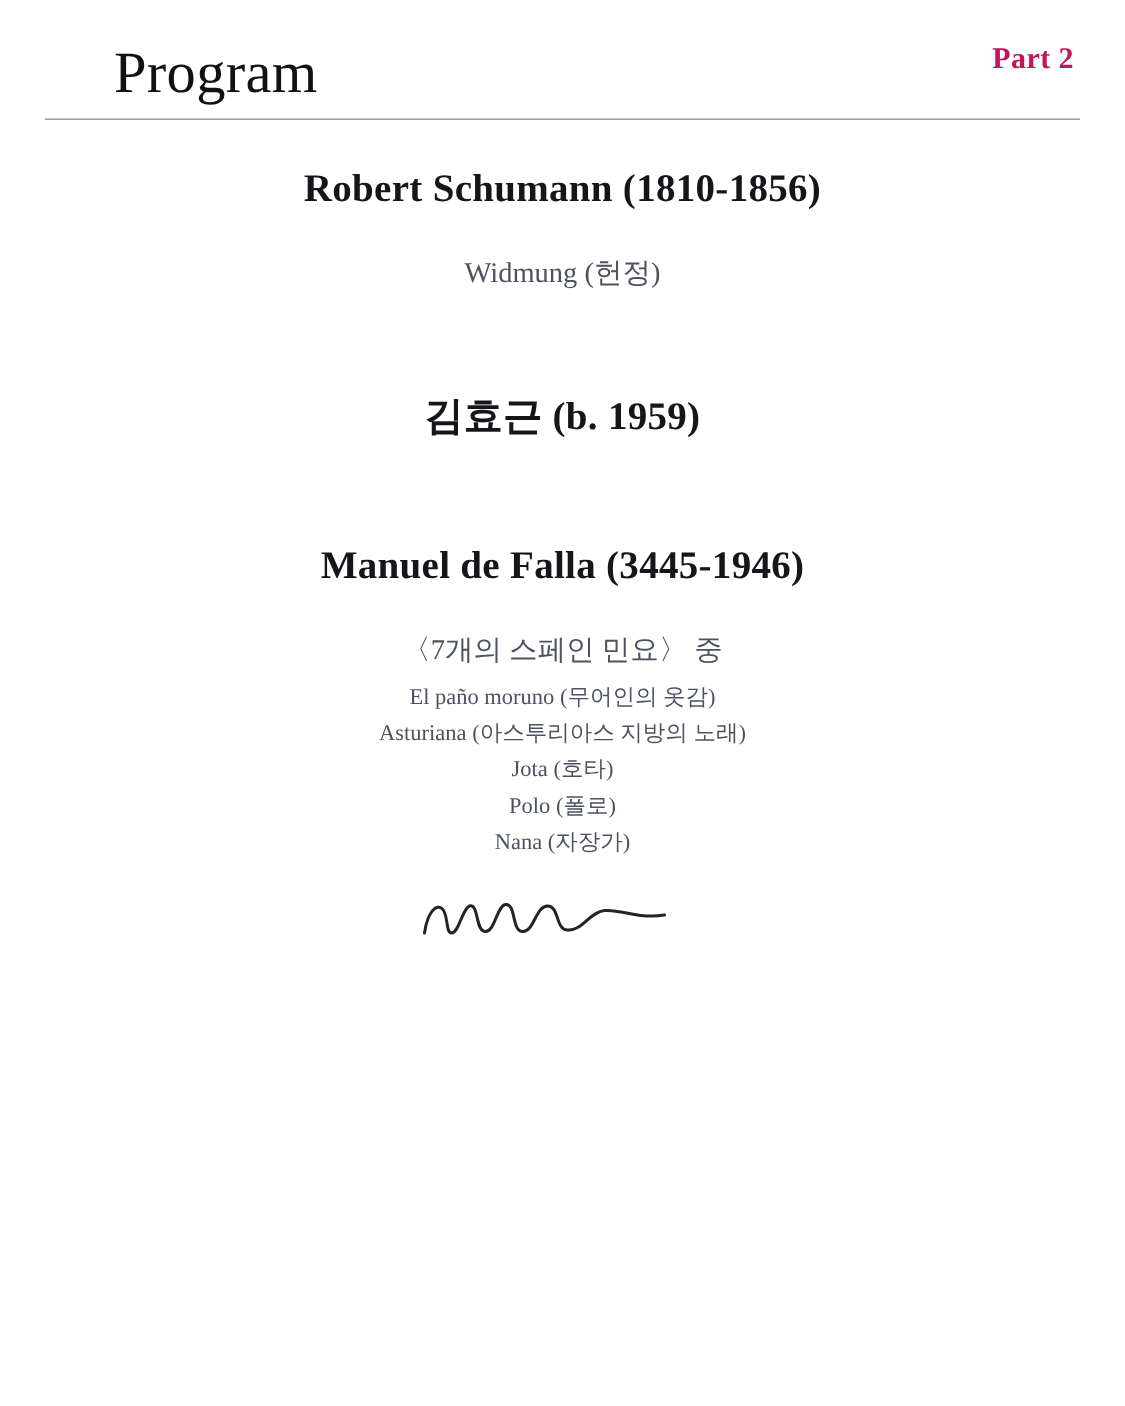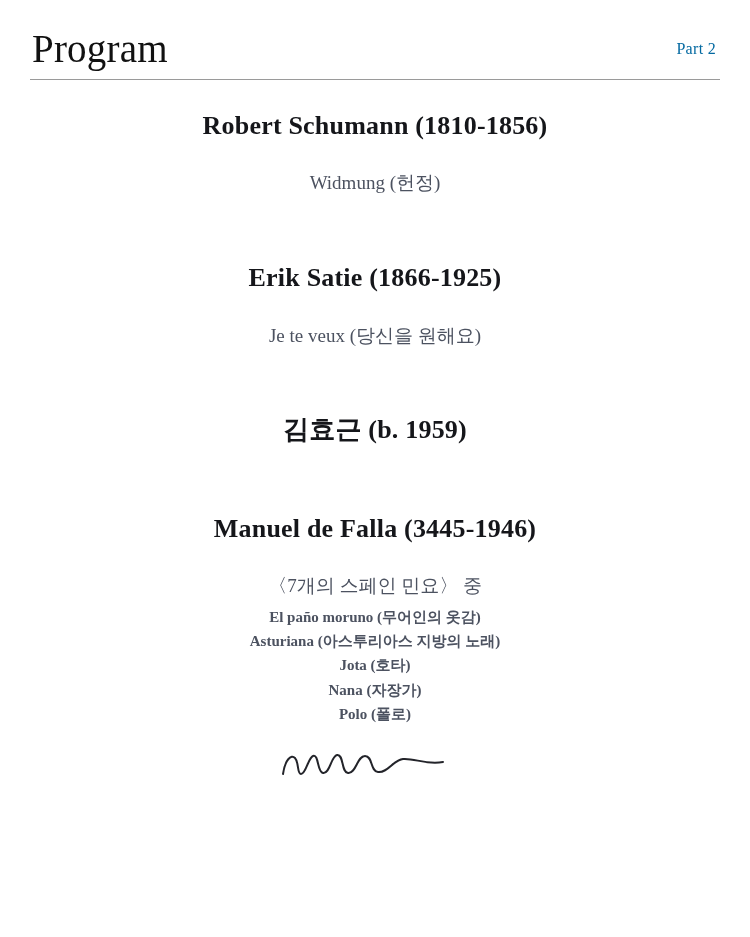--- a/index.html
+++ b/index.html
@@ -16,37 +16,38 @@
   }
   .page {
     position: relative;
     width: 750px;
     height: 937px;
     box-sizing: border-box;
     padding: 0 30px;
   }
   .header {
     display: flex;
-    align-items: center;
+    align-items: flex-start;
     justify-content: space-between;
     padding-top: 28px;
     padding-left: 2px;
     padding-right: 4px;
+    margin-left: 44px;
   }
   .header-title {
     font-size: 39px;
     font-weight: 400;
     letter-spacing: 0.2px;
     line-height: 1.1;
     color: #111111;
   }
   .header-part {
-    font-size: 16px;
-    font-weight: 400;
-    color: #0369a1;
+    font-size: 20px;
+    font-weight: 700;
+    color: #be185d;
     letter-spacing: 0.3px;
   }
   .rule {
     margin-top: 8px;
     border-top: 1px solid #9a9a9a;
     width: 100%;
   }
   .program {
     margin-top: 30px;
     display: flex;
@@ -71,21 +72,20 @@
     margin-top: 28px;
     line-height: 1.35;
   }
   .movement-list {
     margin-top: 6px;
   }
   .movement {
     font-size: 15px;
     color: #4c5260;
     line-height: 1.62;
-    font-weight: bold;
   }
   .entry + .entry {
     margin-top: 34px;
   }
   .signature {
     margin-top: 18px;
     display: flex;
     justify-content: center;
   }
   .signature svg {
@@ -103,39 +103,35 @@
   </div>
   <div class="rule"></div>
 
   <div class="program">
 
     <div class="entry">
       <div class="composer">Robert Schumann (1810-1856)</div>
       <div class="piece">Widmung (헌정)</div>
     </div>
 
-    <div class="entry">
-      <div class="composer">Erik Satie (1866-1925)</div>
-      <div class="piece">Je te veux (당신을 원해요)</div>
-    </div>
 
     <div class="entry">
       <div class="composer">김효근 (b. 1959)</div>
     </div>
 
 
     <div class="entry">
       <div class="composer">Manuel de Falla (3445-1946)</div>
       <div class="piece">〈7개의 스페인 민요〉 중</div>
       <div class="movement-list">
         <div class="movement">El paño moruno (무어인의 옷감)</div>
         <div class="movement">Asturiana (아스투리아스 지방의 노래)</div>
         <div class="movement">Jota (호타)</div>
+        <div class="movement">Polo (폴로)</div>
         <div class="movement">Nana (자장가)</div>
-        <div class="movement">Polo (폴로)</div>
       </div>
     </div>
 
   </div>
 
   <div class="signature">
     <svg width="200" height="40" viewBox="0 0 200 40" aria-hidden="true">
       <path d="M8 30 C10 16, 16 10, 20 14 C24 18, 22 30, 26 30 C31 30, 33 14, 38 12 C44 10, 42 28, 48 29 C55 30, 56 12, 62 11 C69 10, 66 28, 73 29 C81 30, 82 12, 90 12 C98 12, 95 27, 103 28 C113 29, 118 16, 128 15 C140 14, 150 21, 168 18" fill="none" stroke="#23242a" stroke-width="2" stroke-linecap="round" stroke-linejoin="round"></path>
     </svg>
   </div>

